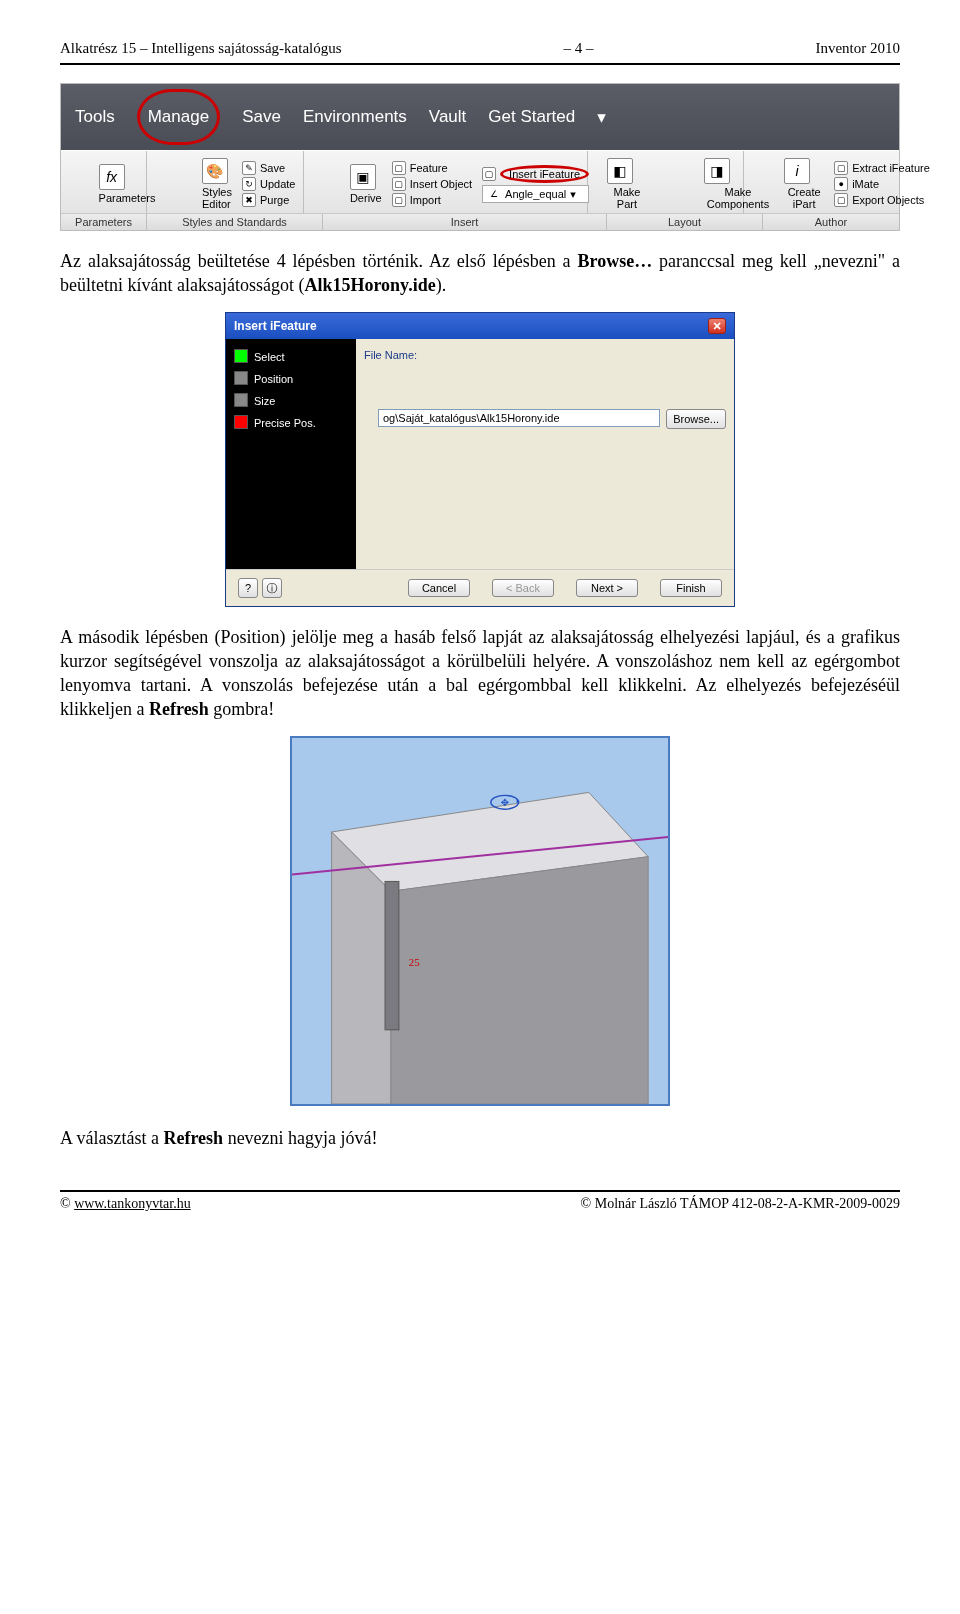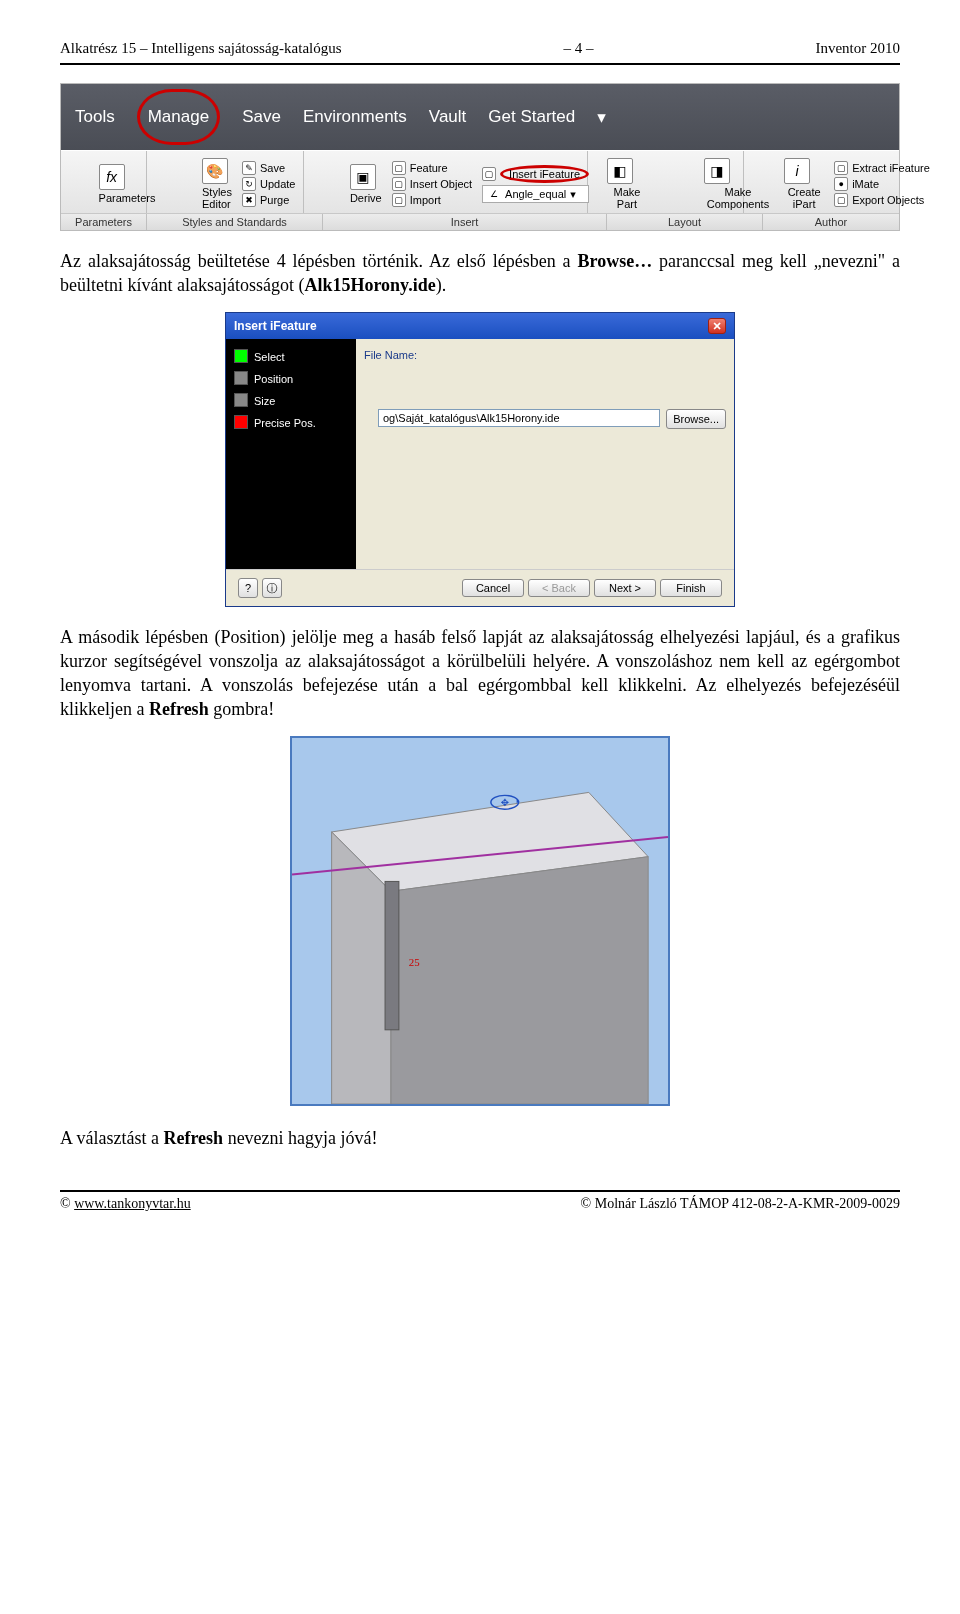--- a/index.html
+++ b/index.html
@@ -41,21 +41,21 @@
   .gray { background: #888; }
   .red { background: #f00; }
   .dialog-right { flex: 1; padding: 10px 8px; }
   .field-lbl { color: #1a3a8a; font-size: 11px; margin-bottom: 28px; }
   .file-row { display: flex; gap: 6px; align-items: flex-start; margin-left: 14px; margin-top: 48px; }
   .file-input { flex: 1; background: #fff; border: 1px solid #7f9db9; padding: 2px 4px; font-size: 11px; height: 18px; }
   .browse-btn { background: linear-gradient(#fff,#e0e0e0); border: 1px solid #888; padding: 1px 6px; font-size: 11px; border-radius: 3px; height: 20px; }
   .dialog-footer { background: #ece9d8; padding: 8px 12px; display: flex; justify-content: space-between; align-items: center; border-top: 1px solid #ccc; }
   .foot-left { display: flex; gap: 4px; }
   .help-btn { width: 20px; height: 20px; border: 1px solid #888; background: linear-gradient(#fff,#e0e0e0); border-radius: 3px; text-align: center; line-height: 18px; font-size: 11px; }
-  .foot-right { display: flex; gap: 4px; justify-content: center; }
+  .foot-right { display: flex; gap: 22px; justify-content: center; }
   .dlg-btn { background: linear-gradient(#fff,#e0e0e0); border: 1px solid #888; padding: 2px 12px; font-size: 11px; border-radius: 3px; min-width: 62px; text-align: center; }
   .dlg-btn.disabled { color: #999; }
   
   
   .fig-wrap { display: flex; justify-content: center; margin: 8px 0 20px 0; }
   .fig-3d { width: 380px; height: 370px; background: #a8c8ec; border: 2px solid #4a7abf; position: relative; }
   .fig-3d svg { width: 100%; height: 100%; display: block; }
   
   .footer-row { display: flex; justify-content: space-between; font-size: 14px; border-top: 2px solid #000; padding-top: 4px; margin-top: 40px; }
   .footer-link { text-decoration: underline; }

